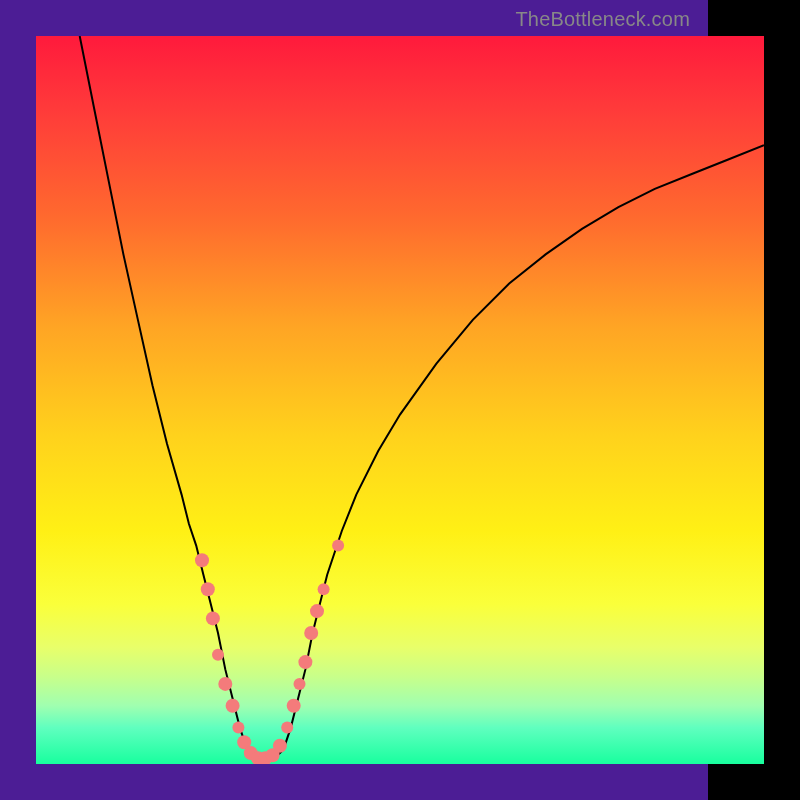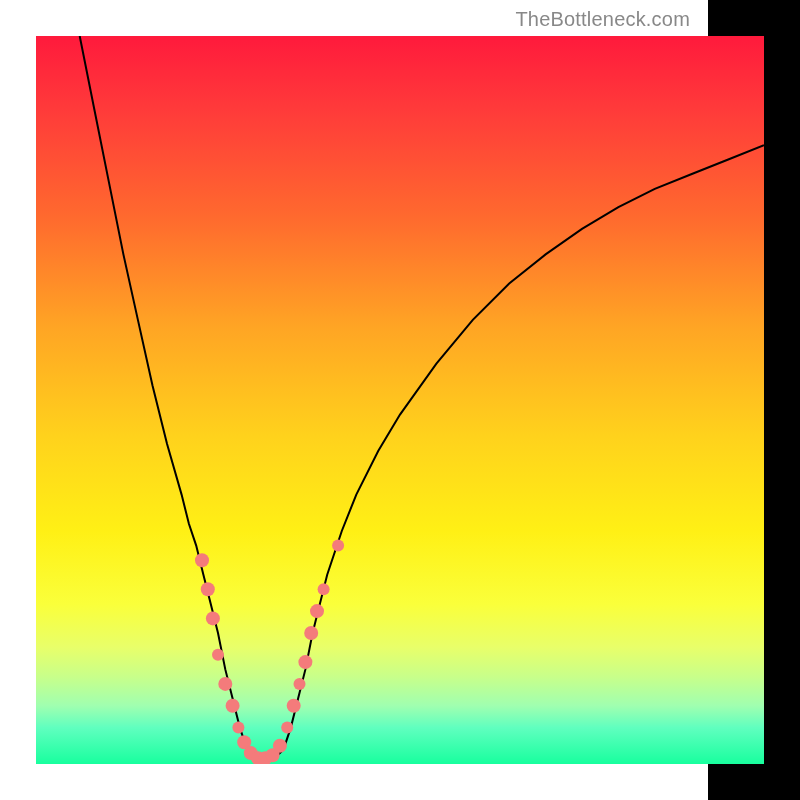--- a/index.html
+++ b/index.html
@@ -6,21 +6,21 @@
   margin: 0;
   padding: 0;
   width: 800px;
   height: 800px;
   overflow: hidden;
   background: #000;
 }
 .frame {
   width: 708px;
   height: 800px;
-  background: #ffffff;
+  background: #4c1d95;
   position: relative;
 }
 .plot-area {
   position: absolute;
   left: 36px;
   top: 36px;
   width: 728px;
   height: 728px;
   background: linear-gradient(to bottom,
     #ff1a3c 0%,

